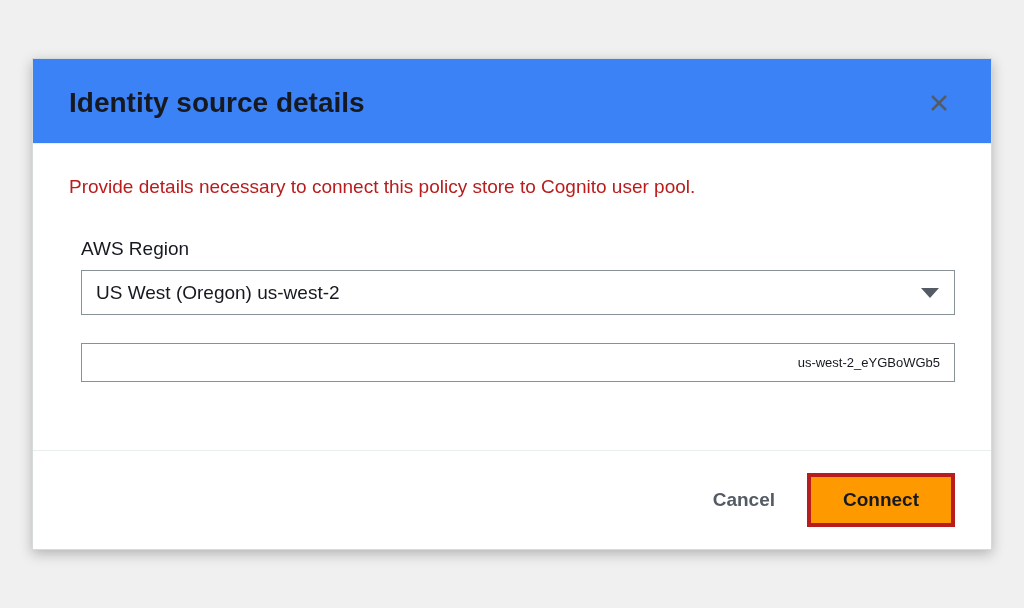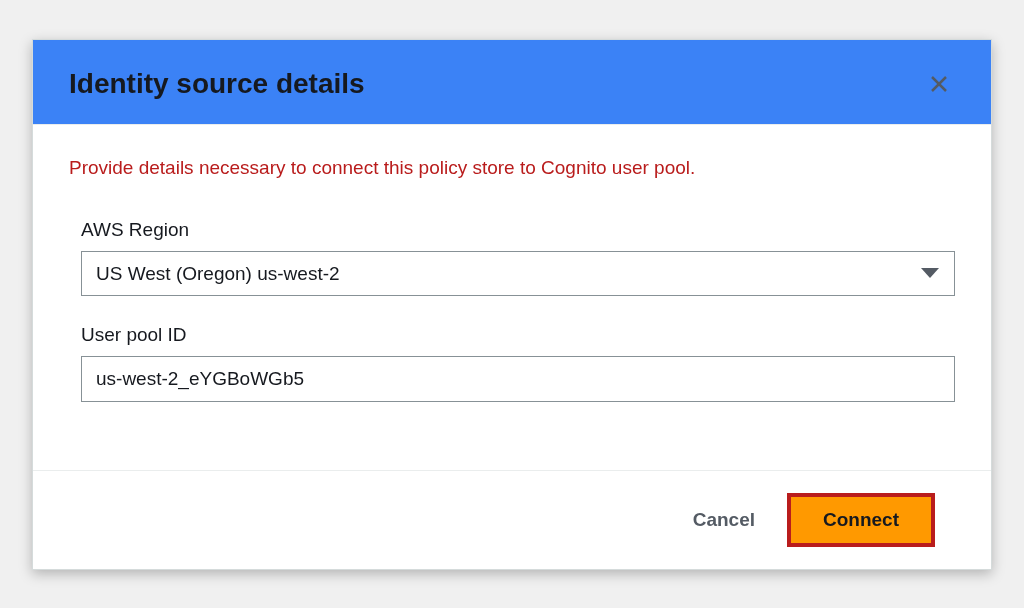--- a/index.html
+++ b/index.html
@@ -96,32 +96,33 @@
       pointer-events: none;
       width: 0;
       height: 0;
       border-left: 9px solid transparent;
       border-right: 9px solid transparent;
       border-top: 10px solid #545b64;
     }
     .text-input {
       width: 100%;
       padding: 11px 14px;
-      font-size: 19px;
+      font-size: 13px;
       color: #16191f;
       background: #ffffff;
       border: 1px solid #879196;
       font-family: inherit;
+      text-align: right;
     }
     .modal-footer {
       display: flex;
       justify-content: flex-end;
       align-items: center;
       gap: 24px;
-      padding: 22px 56px;
+      padding: 22px 36px;
       border-top: 1px solid #eaeded;
       background: #ffffff;
     }
     .btn-cancel {
       background: none;
       border: none;
       font-size: 19px;
       font-weight: 700;
       color: #545b64;
       cursor: pointer;
@@ -160,21 +161,20 @@
       <label class="field-label">AWS Region</label>
       <div class="select-wrapper">
         <select class="select-input">
           <option>US West (Oregon) us-west-2</option>
         </select>
         <span class="select-caret"></span>
       </div>
     </div>
 
     <div class="field-group">
-      <label class="field-label">User pool ID</label>
       <input type="text" class="text-input" value="us-west-2_eYGBoWGb5" style="">
     </div>
   </div>
 
   <div class="modal-footer">
     <button class="btn-cancel">Cancel</button>
     <button class="btn-connect">Connect</button>
   </div>
 </div>
 

